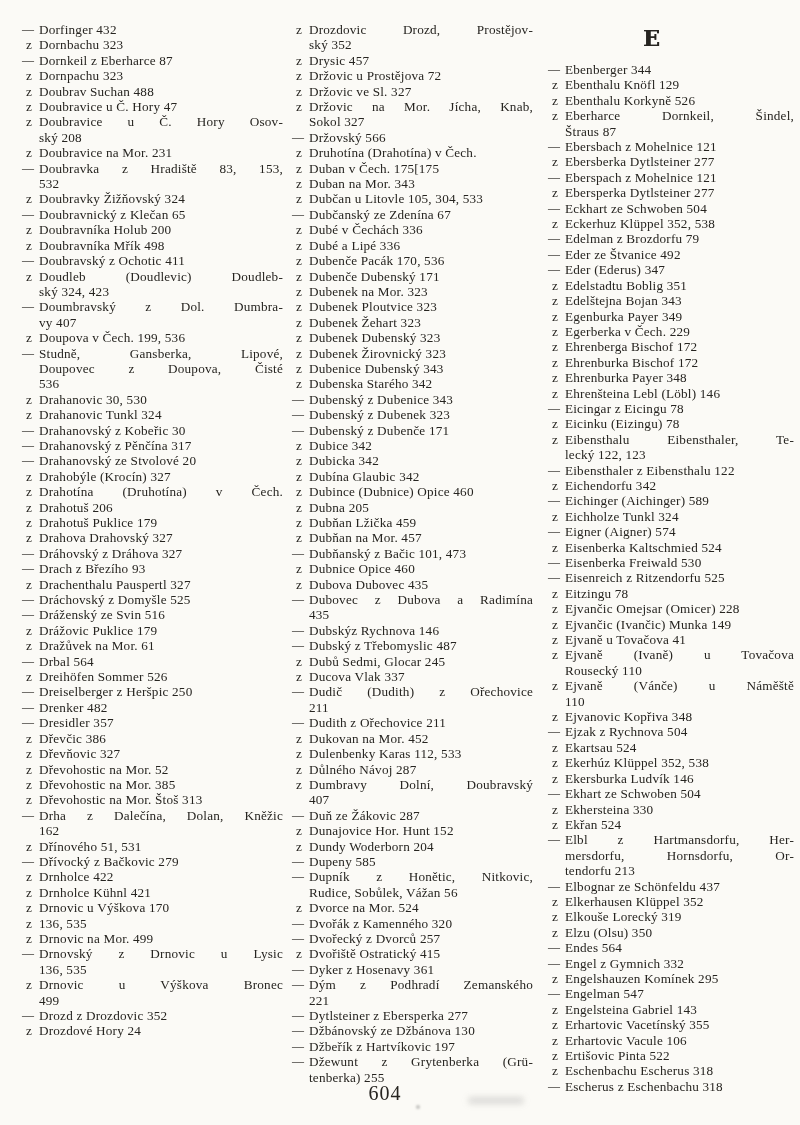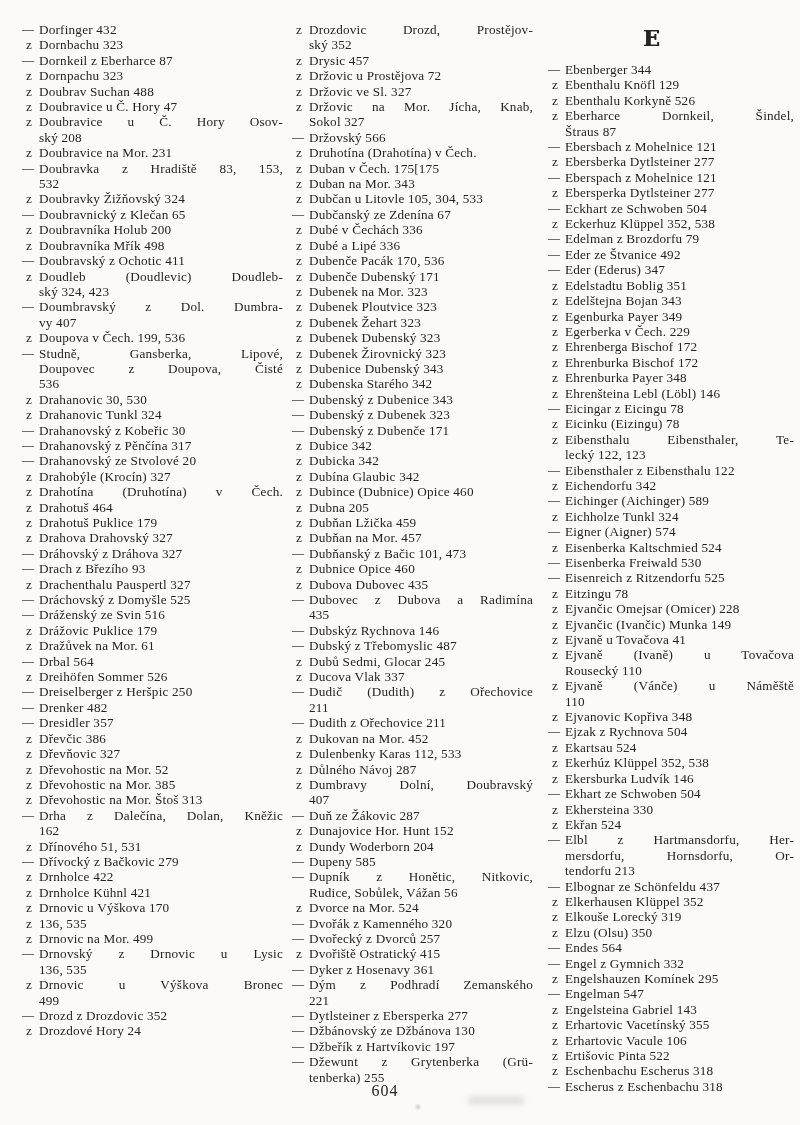--- a/index.html
+++ b/index.html
@@ -43,21 +43,21 @@
     font-size:22px;
     line-height:24px;
     margin:4px 30px 12px 0;
     text-shadow:.5px 0 0 currentColor;
     font-family:"DejaVu Serif","Liberation Serif",serif;
   }
   .page-number{
     position:absolute;
     left:0;top:1082px;width:770px;
     text-align:center;
-    font-size:16px;
+    font-size:20px;
     letter-spacing:1px;
   }
   .smudge{
     position:absolute;left:468px;top:1097px;width:56px;height:7px;
     background:rgba(110,110,110,.22);
     filter:blur(3px);
     border-radius:4px;
   }
   .speck{
     position:absolute;left:416px;top:1105px;width:4px;height:4px;
@@ -173,21 +173,21 @@
         <div class="entry">
           <span class="prefix">z</span>
           <div class="line">Drahobýle (Krocín) 327</div>
         </div>
         <div class="entry">
           <span class="prefix">z</span>
           <div class="line j">Drahotína (Druhotína) v Čech.</div>
         </div>
         <div class="entry">
           <span class="prefix">z</span>
-          <div class="line">Drahotuš 464</div>
+          <div class="line">Drahotuš 206</div>
         </div>
         <div class="entry">
           <span class="prefix">z</span>
           <div class="line">Drahotuš Puklice 179</div>
         </div>
         <div class="entry">
           <span class="prefix">z</span>
           <div class="line">Drahova Drahovský 327</div>
         </div>
         <div class="entry">

